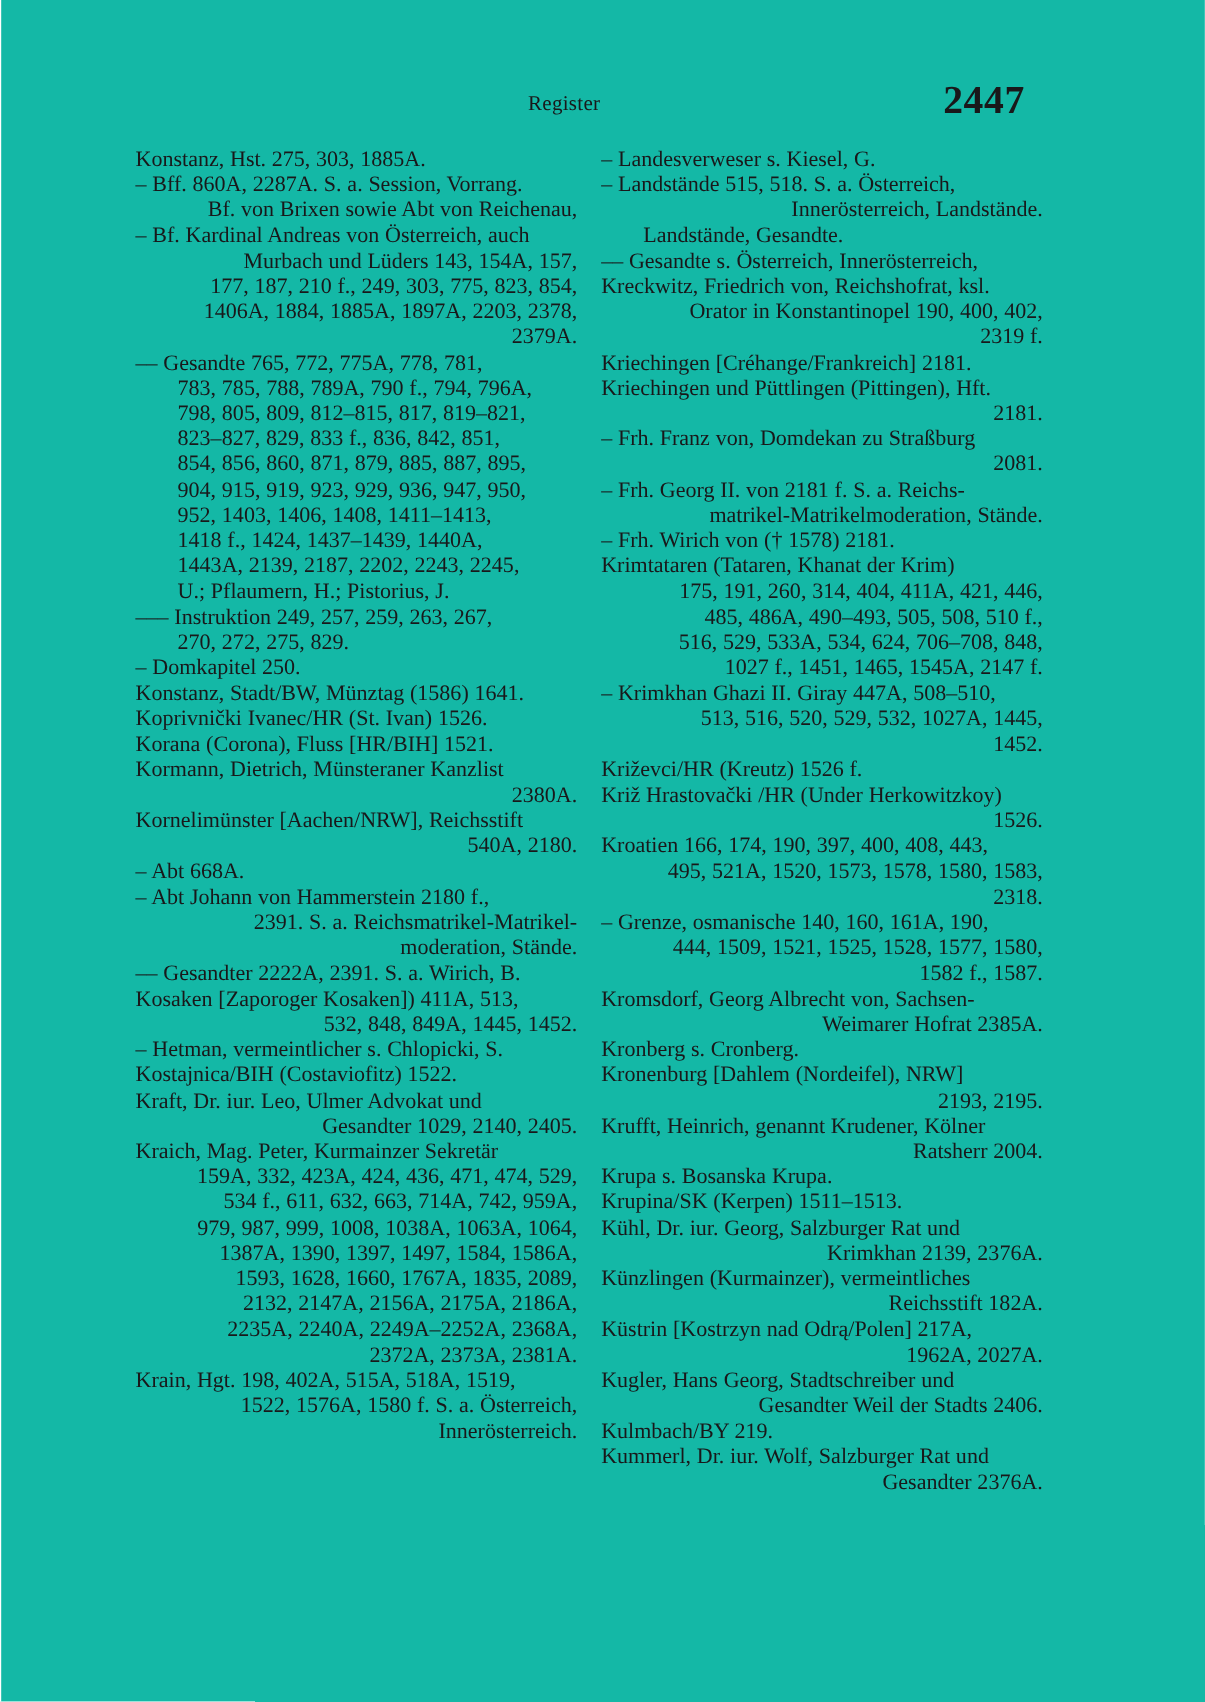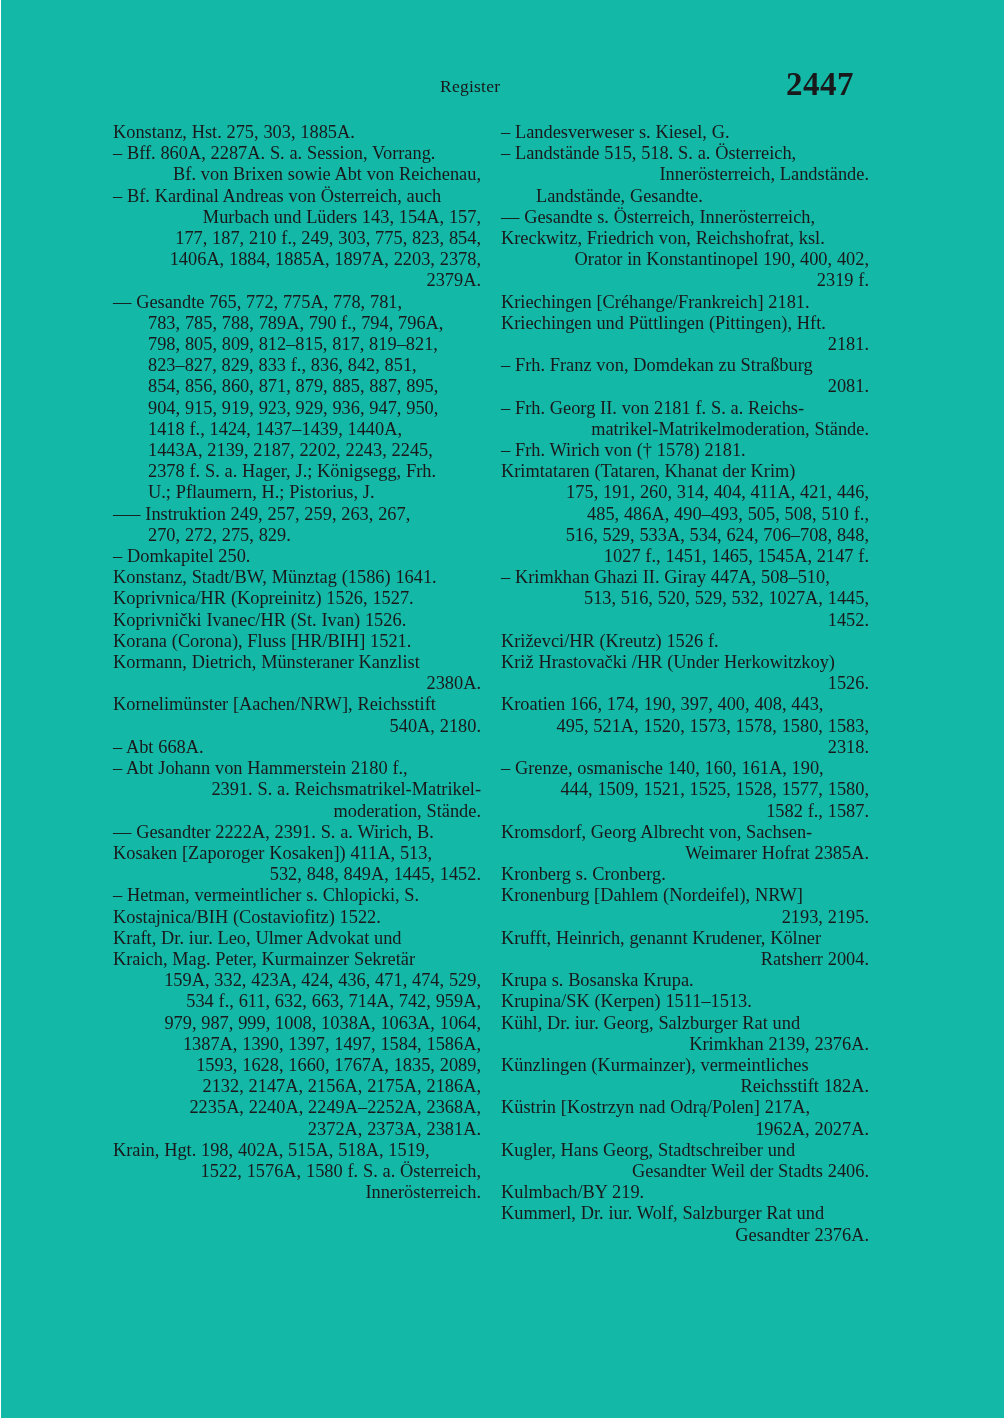--- a/index.html
+++ b/index.html
@@ -108,37 +108,34 @@
           <span class="ln cont">1406A, 1884, 1885A, 1897A, 2203, 2378,</span>
           <span class="ln cont">2379A.</span>
         </p>
         <p class="entry">
           <span class="ln first">–– Gesandte  765, 772, 775A, 778, 781,</span>
           <span class="ln cont2">783, 785, 788, 789A, 790 f., 794, 796A,</span>
           <span class="ln cont2">798, 805, 809, 812–815, 817, 819–821,</span>
           <span class="ln cont2">823–827, 829, 833 f., 836, 842, 851,</span>
           <span class="ln cont2">854, 856, 860, 871, 879, 885, 887, 895,</span>
           <span class="ln cont2">904, 915, 919, 923, 929, 936, 947, 950,</span>
+          <span class="ln cont2">952, 1403, 1406, 1408, 1411–1413,</span>
           <span class="ln cont2">1418 f., 1424, 1437–1439, 1440A,</span>
           <span class="ln cont2">1443A, 2139, 2187, 2202, 2243, 2245,</span>
-          <span class="ln cont2">2378 f.  S. a. Hager, J.; Königsegg, Frh.</span>
           <span class="ln cont2">U.; Pflaumern, H.; Pistorius, J.</span>
         </p>
         <p class="entry">
           <span class="ln first">––– Instruktion  249, 257, 259, 263, 267,</span>
           <span class="ln cont2">270, 272, 275, 829.</span>
         </p>
         <p class="entry">
           <span class="ln first">– Domkapitel  250.</span>
         </p>
         <p class="entry">
           <span class="ln first">Konstanz, Stadt/BW, Münztag (1586)  1641.</span>
-        </p>
-        <p class="entry">
-          <span class="ln first">Koprivnica/HR (Kopreinitz)  1526, 1527.</span>
         </p>
         <p class="entry">
           <span class="ln first">Koprivnički Ivanec/HR (St. Ivan)  1526.</span>
         </p>
         <p class="entry">
           <span class="ln first">Korana (Corona), Fluss [HR/BIH]  1521.</span>
         </p>
         <p class="entry">
           <span class="ln first">Kormann, Dietrich, Münsteraner Kanzlist</span>
           <span class="ln cont">2380A.</span>
@@ -163,20 +160,21 @@
           <span class="ln cont">532, 848, 849A, 1445, 1452.</span>
         </p>
         <p class="entry">
           <span class="ln first">– Hetman, vermeintlicher s. Chlopicki,  S.</span>
         </p>
         <p class="entry">
           <span class="ln first">Kostajnica/BIH (Costaviofitz)  1522.</span>
         </p>
         <p class="entry">
           <span class="ln first">Kraft, Dr. iur. Leo, Ulmer Advokat und</span>
+          <span class="ln cont">Gesandter  1029, 2140, 2405.</span>
         </p>
         <p class="entry">
           <span class="ln first">Kraich, Mag. Peter, Kurmainzer Sekretär</span>
           <span class="ln cont">159A, 332, 423A, 424, 436, 471, 474, 529,</span>
           <span class="ln cont">534 f., 611, 632, 663, 714A, 742, 959A,</span>
           <span class="ln cont">979, 987, 999, 1008, 1038A, 1063A, 1064,</span>
           <span class="ln cont">1387A, 1390, 1397, 1497, 1584, 1586A,</span>
           <span class="ln cont">1593, 1628, 1660, 1767A, 1835, 2089,</span>
           <span class="ln cont">2132, 2147A, 2156A, 2175A, 2186A,</span>
           <span class="ln cont">2235A, 2240A, 2249A–2252A, 2368A,</span>

